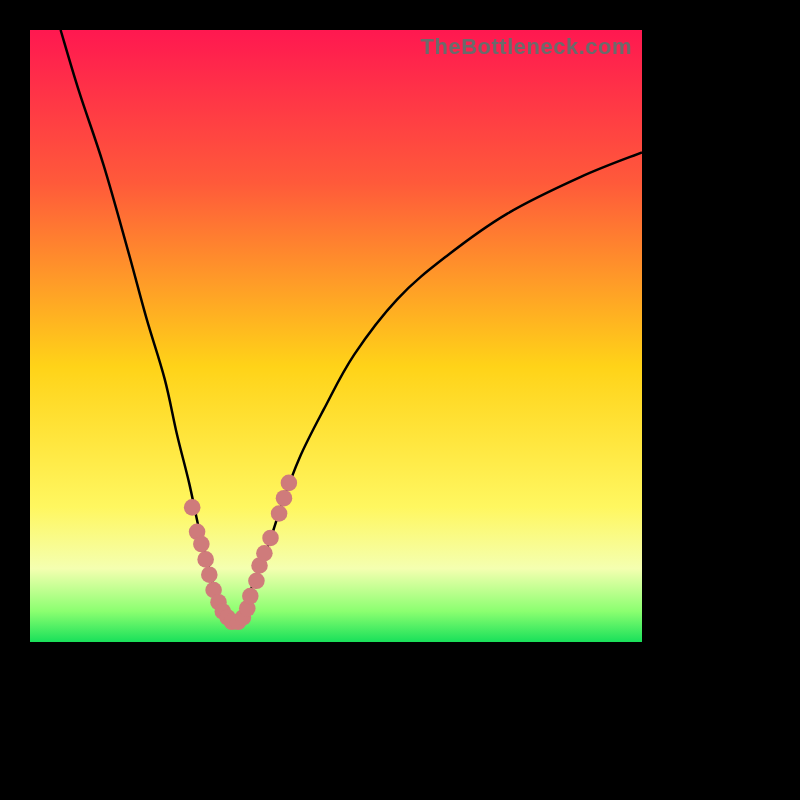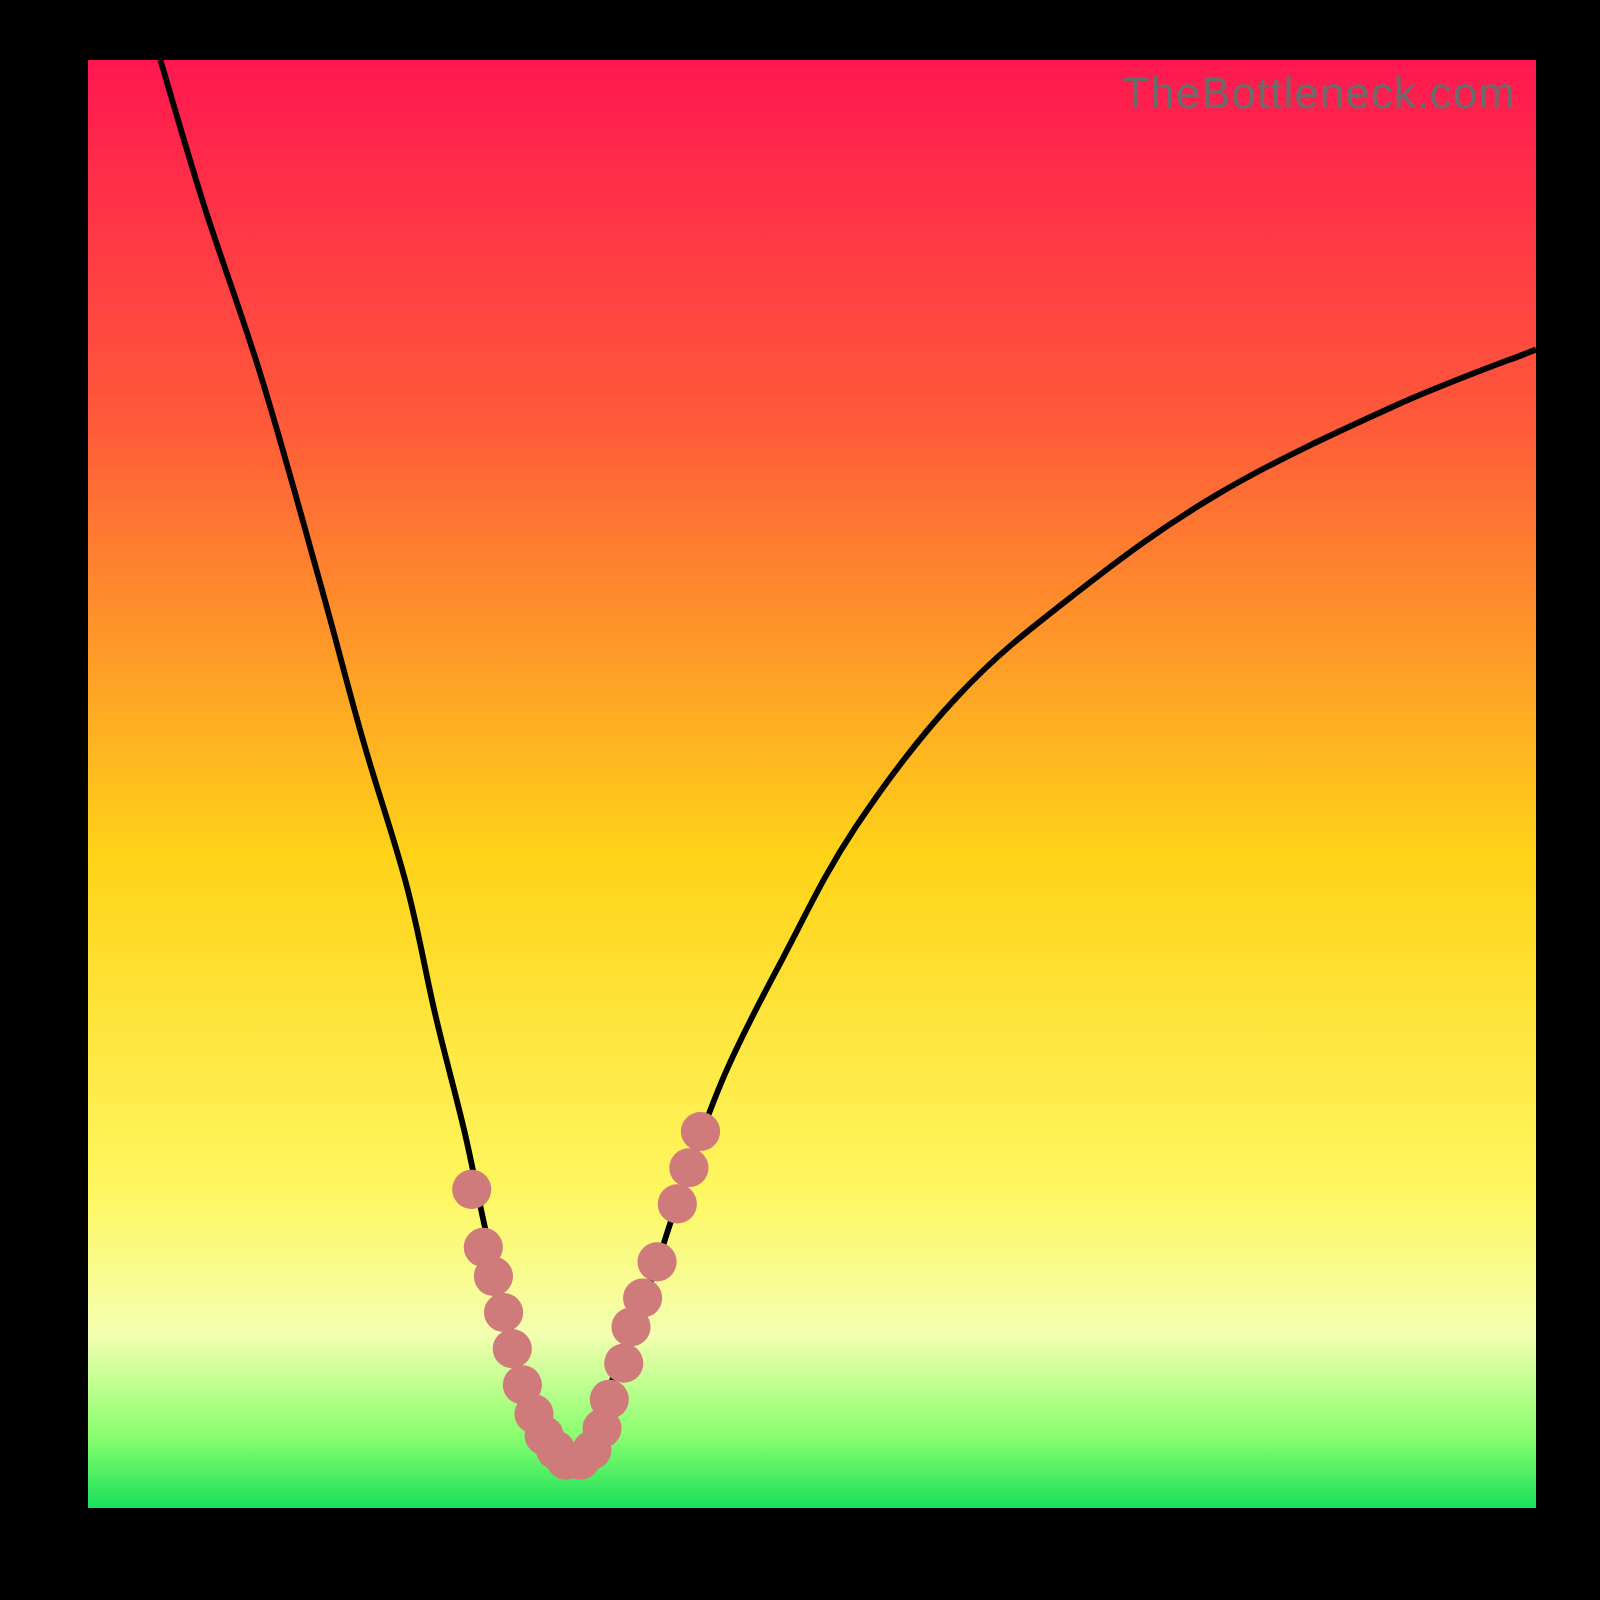--- a/index.html
+++ b/index.html
@@ -11,25 +11,26 @@
     overflow: hidden;
   }
   .stage {
     position: relative;
     width: 800px;
     height: 800px;
     background: #000;
   }
   .plot {
     position: absolute;
-    left: 44px;
+    left: 30px;
     top: 30px;
-    width: 724px;
+    width: 612px;
     height: 740px;
     overflow: hidden;
+    font-weight: bold;
   }
   .gradient {
     position: absolute;
     inset: 0;
   }
   .watermark {
     position: absolute;
     top: 4px;
     right: 10px;
     color: #6b6b6b;

